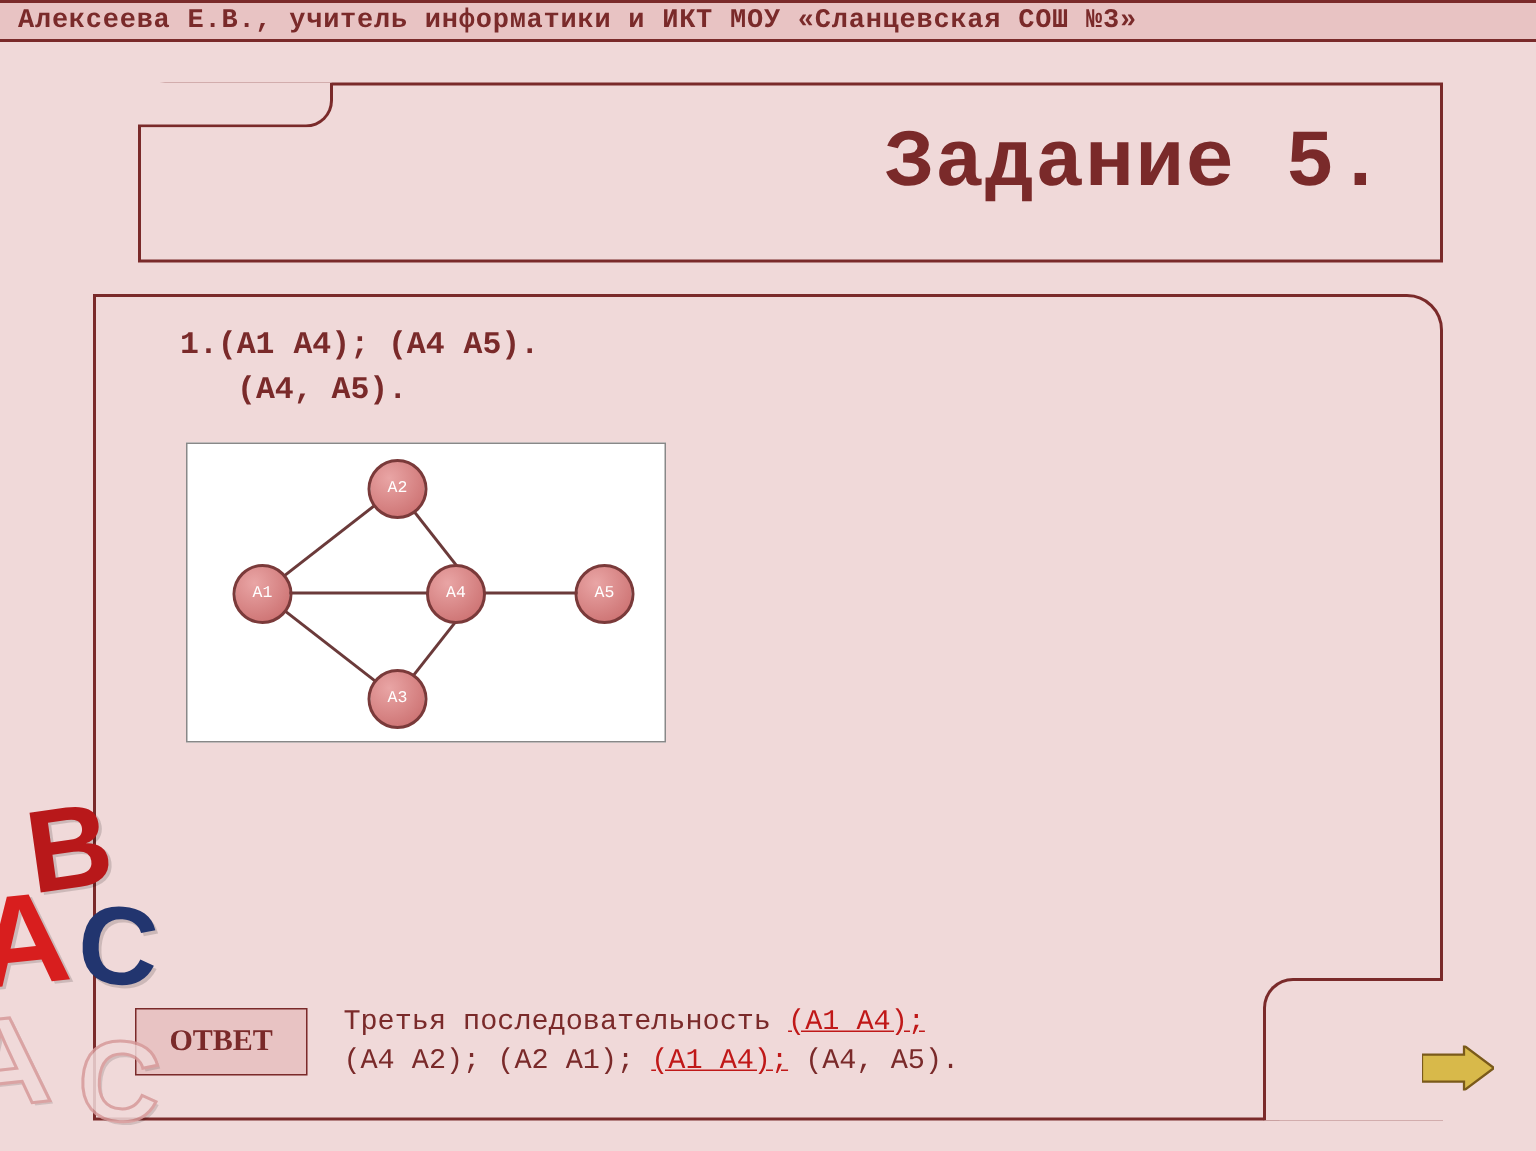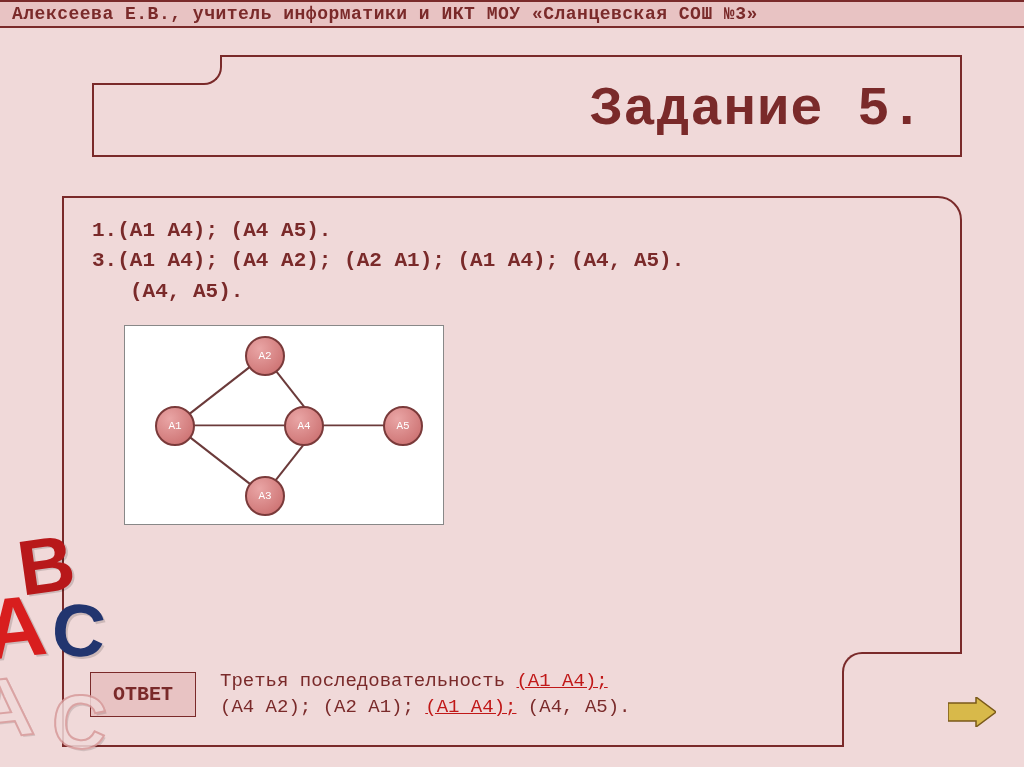--- a/index.html
+++ b/index.html
@@ -18,21 +18,21 @@
     font-weight: bold;
     font-size: 18px;
     letter-spacing: 0.5px;
   }
   .title-box {
     position: absolute;
     top: 55px; right: 62px;
     width: 870px;
     border: 2px solid #7a2a2a;
     border-top-left-radius: 18px;
-    padding: 22px 36px 15px 0;
+    padding: 22px 36px 33px 0;
   }
   .title-box .title {
     text-align: right;
     color: #7a2a2a;
     font-size: 54px;
     font-weight: bold;
     letter-spacing: 1px;
   }
   .title-box .tab {
     position: absolute;
@@ -57,20 +57,21 @@
     border-left: 2px solid #7a2a2a;
     border-top: 2px solid #7a2a2a;
     border-top-left-radius: 20px;
   }
   .list {
     padding: 18px 36px 0 28px;
     color: #7a2a2a;
     font-size: 21px;
     font-weight: bold;
     line-height: 1.45;
+    margin-left: 28px;
   }
   .list div { white-space: nowrap; }
   .list .wrap { padding-left: 38px; }
   .middle {
     display: flex;
     align-items: flex-start;
     gap: 24px;
     padding: 18px 24px 0 60px;
   }
   .graph {
@@ -98,21 +99,21 @@
   }
   .answer-row {
     position: absolute;
     left: 26px; bottom: 24px;
     display: flex; align-items: center; gap: 24px;
   }
   .answer-btn {
     background: #e8c3c3;
     border: 1px solid #7a2a2a;
     color: #7a2a2a;
-    font-family: Liberation Mono, monospace; font-weight: bold; font-size: 20px;
+    font-family: Liberation Serif, serif; font-weight: bold; font-size: 20px;
     padding: 10px 22px;
     cursor: pointer;
   }
   .answer-text {
     color: #7a2a2a;
     font-size: 19px; font-weight: normal;
     line-height: 1.4;
   }
   .answer-text .hl { color: #c01818; text-decoration: underline; }
   .abc {
@@ -141,21 +142,20 @@
 <div class="header-bar">Алексеева Е.В., учитель информатики и ИКТ МОУ «Сланцевская СОШ №3»</div>
 
 <div class="title-box">
   <div class="tab"></div>
   <div class="title">Задание 5.</div>
 </div>
 
 <div class="content-box">
   <div class="list">
     <div>1.(А1 А4); (А4 А5).</div>
-    <div>3.(А1 А4); (А4 А2); (А2 А1); (А1 А4); (А4, А5).</div>
     <div class="wrap">(А4, А5).</div>
   </div>
 
   <div class="middle">
     <div class="graph">
       <svg viewBox="0 0 320 200">
         <line x1="50" y1="100" x2="140" y2="30" stroke="#6b3a3a" stroke-width="2"></line>
         <line x1="50" y1="100" x2="140" y2="170" stroke="#6b3a3a" stroke-width="2"></line>
         <line x1="50" y1="100" x2="195" y2="100" stroke="#6b3a3a" stroke-width="2"></line>
         <line x1="140" y1="30" x2="195" y2="100" stroke="#6b3a3a" stroke-width="2"></line>

